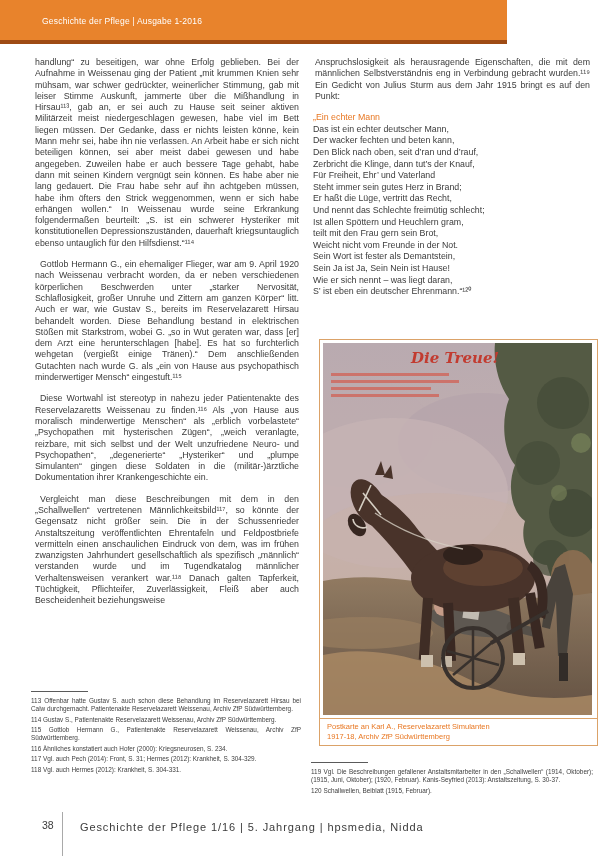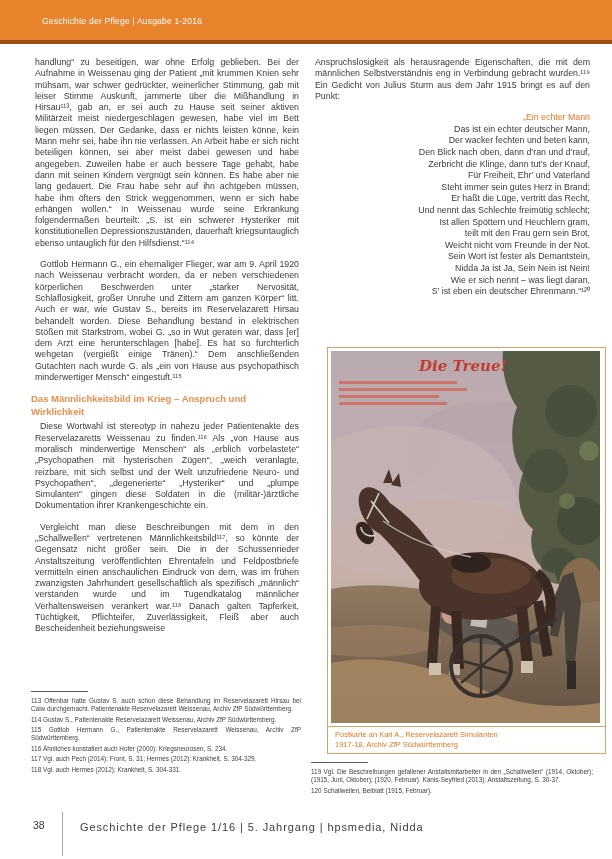--- a/index.html
+++ b/index.html
@@ -1,94 +1,93 @@
 <!DOCTYPE html>
 <html><head>
 <meta charset="utf-8">
 <style>
   html,body{margin:0;padding:0;}
   body{
     width:612px;height:859px;position:relative;background:#ffffff;
     font-family:"Liberation Sans", sans-serif;color:#3b3b3b;overflow:hidden;
   }
   
-  .header{position:absolute;top:0;left:0;width:612px;height:40px;
+  .header{position:absolute;top:0;left:0;width:507px;height:40px;
     background:linear-gradient(#e5judge 0,#e8832c 0);background-color:#e8832c;
     border-bottom:4px solid #9e4b14;}
   .header-title{position:absolute;left:42px;top:16px;color:#ffffff;font-size:8.5px;letter-spacing:.2px;}
   
   .col{position:absolute;top:57px;}
   .col-left{left:31px;width:268px;height:630px;overflow:hidden;}
   .col-right{left:311px;width:279px;}
   .col p{font-size:8.8px;line-height:11.3px;text-align:justify;margin:0 0 10px 4px;}
   .ind{text-indent:5px;}
   .section-heading{font-size:9.5px;line-height:12.5px;font-weight:bold;color:#e8904e;margin:2px 0 3px 0;}
   
   .poem{margin-top:2px;}
-  .poem-line{font-size:8.8px;line-height:11.6px;white-space:nowrap;padding-left:2px;text-align:right;}
+  .poem-line{font-size:8.8px;line-height:11.6px;white-space:nowrap;padding-left:2px;}
   .poem-title{color:#e87722;}
   
-  .figure{position:absolute;left:311px;top:331px;width:277px;border:1px solid #dba268;background:#fff;margin:16px;}
+  .figure{position:absolute;left:311px;top:331px;width:277px;border:1px solid #dba268;background:#fff;margin:8px;}
   .figure svg{display:block;margin:3px;width:269px;height:372px;}
   .fig-caption{border-top:1px solid #dba268;padding:3px 7px 4px 7px;color:#e87722;font-size:7.5px;line-height:9.5px;}
   
   .footnotes{position:absolute;}
   .fn-left{left:31px;top:691px;width:270px;}
   .fn-right{left:311px;top:762px;width:282px;}
   .fn-rule{width:57px;border-top:1px solid #5a5a5a;margin-bottom:5px;}
   .fn{font-size:6.4px;line-height:8px;margin-bottom:2.6px;text-align:justify;color:#3e3e3e;}
   
-  .footer-pageno{position:absolute;left:33px;top:819px;font-size:10.5px;color:#3b3b3b;}
+  .footer-pageno{position:absolute;left:42px;top:819px;font-size:10.5px;color:#3b3b3b;}
   .footer-divider{position:absolute;left:62px;top:812px;width:1px;height:44px;background:#a9a9a9;}
   .footer-text{position:absolute;left:80px;top:821px;font-size:11px;letter-spacing:.9px;color:#3b3b3b;}
 </style>
 </head>
 <body>
 
 <div class="page">
 
   <div class="header">
     <div class="header-title">Geschichte der Pflege | Ausgabe 1-2016</div>
   </div>
 
   <div class="col col-left">
     <p>handlung“ zu beseitigen, war ohne Erfolg geblieben. Bei der Aufnahme in Weissenau ging der Patient „mit krummen Knien sehr mühsam, war schwer gedrückter, weinerlicher Stimmung, gab mit leiser Stimme Auskunft, jammerte über die Mißhandlung in Hirsau¹¹³, gab an, er sei auch zu Hause seit seiner aktiven Militärzeit meist niedergeschlagen gewesen, habe viel im Bett liegen müssen. Der Gedanke, dass er nichts leisten könne, kein Mann mehr sei, habe ihn nie verlassen. An Arbeit habe er sich nicht beteiligen können, sei aber meist dabei gewesen und habe angegeben. Zuweilen habe er auch bessere Tage gehabt, habe dann mit seinen Kindern vergnügt sein können. Es habe aber nie lang gedauert. Die Frau habe sehr auf ihn achtgeben müssen, habe ihm öfters den Strick weggenommen, wenn er sich habe erhängen wollen.“ In Weissenau wurde seine Erkrankung folgendermaßen beurteilt: „S. ist ein schwerer Hysteriker mit konstitutionellen Depressionszuständen, dauerhaft kriegsuntauglich ebenso untauglich für den Hilfsdienst.“¹¹⁴</p>
     <p class="ind">Gottlob Hermann G., ein ehemaliger Flieger, war am 9. April 1920 nach Weissenau verbracht worden, da er neben verschiedenen körperlichen Beschwerden unter „starker Nervosität, Schlaflosigkeit, großer Unruhe und Zittern am ganzen Körper“ litt. Auch er war, wie Gustav S., bereits im Reservelazarett Hirsau behandelt worden. Diese Behandlung bestand in elektrischen Stößen mit Starkstrom, wobei G. „so in Wut geraten war, dass [er] dem Arzt eine herunterschlagen [habe]. Es hat so furchterlich wehgetan (vergießt einige Tränen).“ Dem anschließenden Gutachten nach wurde G. als „ein von Hause aus psychopathisch minderwertiger Mensch“ eingestuft.¹¹⁵</p>
-    <h2 class="section-heading">Das Männlichkeitsbild im Krieg – Anspruch und Wirklichkeit</h2>
     <p class="ind">Diese Wortwahl ist stereotyp in nahezu jeder Patientenakte des Reservelazaretts Weissenau zu finden.¹¹⁶ Als „von Hause aus moralisch minderwertige Menschen“ als „erblich vorbelastete“ „Psychopathen mit hysterischen Zügen“, „weich veranlagte, reizbare, mit sich selbst und der Welt unzufriedene Neuro- und Psychopathen“, „degenerierte“ „Hysteriker“ und „plumpe Simulanten“ gingen diese Soldaten in die (militär-)ärztliche Dokumentation ihrer Krankengeschichte ein.</p>
     <p class="ind">Vergleicht man diese Beschreibungen mit dem in den „Schallwellen“ vertretenen Männlichkeitsbild¹¹⁷, so könnte der Gegensatz nicht größer sein. Die in der Schussenrieder Anstaltszeitung veröffentlichten Ehrentafeln und Feldpostbriefe vermitteln einen anschaulichen Eindruck von dem, was im frühen zwanzigsten Jahrhundert gesellschaftlich als spezifisch „männlich“ verstanden wurde und im Tugendkatalog männlicher Verhaltensweisen verankert war.¹¹⁸ Danach galten Tapferkeit, Tüchtigkeit, Pflichteifer, Zuverlässigkeit, Fleiß aber auch Bescheidenheit beziehungsweise</p>
   </div>
 
   <div class="footnotes fn-left">
     <div class="fn-rule"></div>
     <div class="fn">113 Offenbar hatte Gustav S. auch schon diese Behandlung im Reservelazarett Hirsau bei Calw durchgemacht. Patientenakte Reservelazarett Weissenau, Archiv ZfP Südwürttemberg.</div>
     <div class="fn">114 Gustav S., Patientenakte Reservelazarett Weissenau, Archiv ZfP Südwürttemberg.</div>
     <div class="fn">115 Gottlob Hermann G., Patientenakte Reservelazarett Weissenau, Archiv ZfP Südwürttemberg.</div>
     <div class="fn">116 Ähnliches konstatiert auch Hofer (2000): Kriegsneurosen, S. 234.</div>
     <div class="fn">117 Vgl. auch Pech (2014): Front, S. 31; Hermes (2012): Krankheit, S. 304-329.</div>
     <div class="fn">118 Vgl. auch Hermes (2012): Krankheit, S. 304-331.</div>
   </div>
 
   <div class="col col-right">
     <p>Anspruchslosigkeit als herausragende Eigenschaften, die mit dem männlichen Selbstverständnis eng in Verbindung gebracht wurden.¹¹⁹ Ein Gedicht von Julius Sturm aus dem Jahr 1915 bringt es auf den Punkt:</p>
     <div class="poem">
       <div class="poem-line poem-title">„Ein echter Mann</div>
       <div class="poem-line">Das ist ein echter deutscher Mann,</div>
       <div class="poem-line">Der wacker fechten und beten kann,</div>
-      <div class="poem-line">Den Blick nach oben, dann d’ran und d’rauf,</div>
+      <div class="poem-line">Den Blick nach oben, seit d’ran und d’rauf,</div>
       <div class="poem-line">Zerbricht die Klinge, dann tut’s der Knauf,</div>
       <div class="poem-line">Für Freiheit, Ehr’ und Vaterland</div>
       <div class="poem-line">Steht immer sein gutes Herz in Brand;</div>
       <div class="poem-line">Er haßt die Lüge, vertritt das Recht,</div>
       <div class="poem-line">Und nennt das Schlechte freimütig schlecht;</div>
       <div class="poem-line">Ist allen Spöttern und Heuchlern gram,</div>
       <div class="poem-line">teilt mit den Frau gern sein Brot,</div>
       <div class="poem-line">Weicht nicht vom Freunde in der Not.</div>
       <div class="poem-line">Sein Wort ist fester als Demantstein,</div>
-      <div class="poem-line">Nidda Ja ist Ja, Sein Nein ist Nein!</div>
+      <div class="poem-line">Sein Ja ist Ja, Sein Nein ist Hause!</div>
       <div class="poem-line">Wie er sich nennt – was liegt daran,</div>
       <div class="poem-line">S’ ist eben ein deutscher Ehrenmann.“¹²⁰</div>
     </div>
   </div>
 
   <figure class="figure">
     <svg viewBox="0 0 269 372" xmlns="http://www.w3.org/2000/svg">
       <defs>
         <linearGradient id="g1" x1="0" y1="0" x2="0" y2="1">
           <stop offset="0" stop-color="#b9abb1"></stop>

